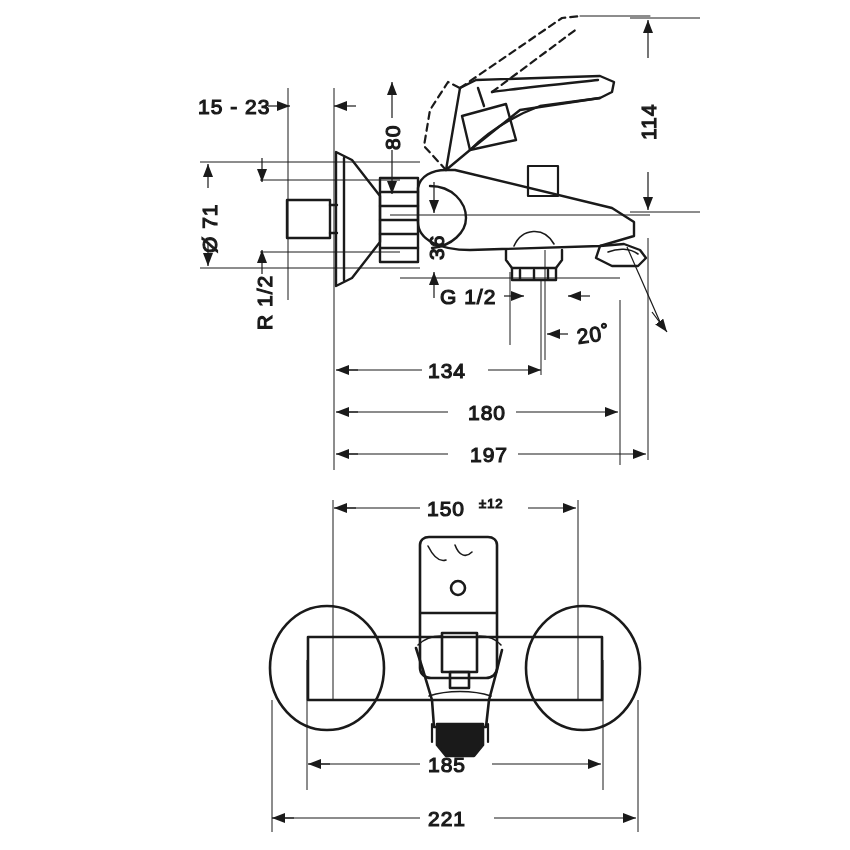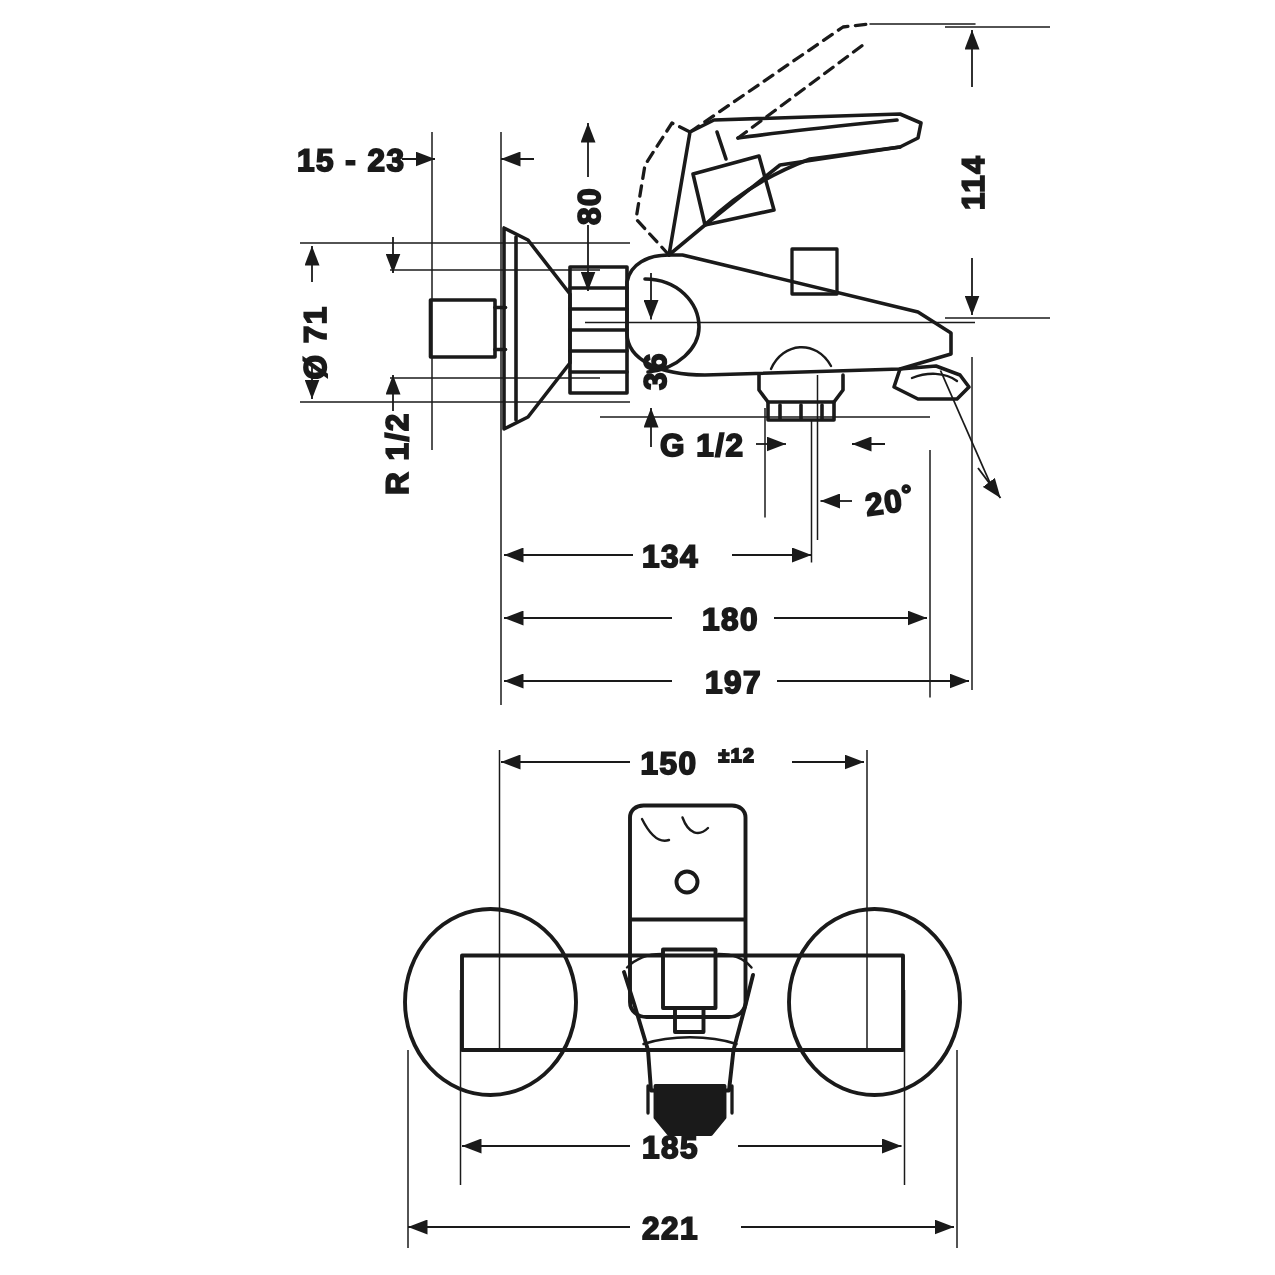--- a/index.html
+++ b/index.html
@@ -1,18 +1,18 @@
 <!DOCTYPE html>
 <html><head>
 <meta charset="utf-8">
 <style>
   html,body{margin:0;padding:0;background:#ffffff;}
   body{width:850px;height:850px;overflow:hidden;
        font-family:"Liberation Sans","DejaVu Sans",sans-serif;color:#1a1a1a;}
-  #stage{position:relative;width:732px;height:850px;background:#fff;font-weight:bold;}
+  #stage{position:relative;width:732px;height:850px;background:#fff;}
   svg{display:block;}
   .lbl{font-family:"Liberation Sans","DejaVu Sans",sans-serif;fill:#1a1a1a;font-size:21px;letter-spacing:1px;}
   .lbl-sm{font-size:13px;}
 </style>
 </head>
 <body>
 
 <div id="stage">
 <svg width="850" height="850" viewBox="0 0 850 850">
 

